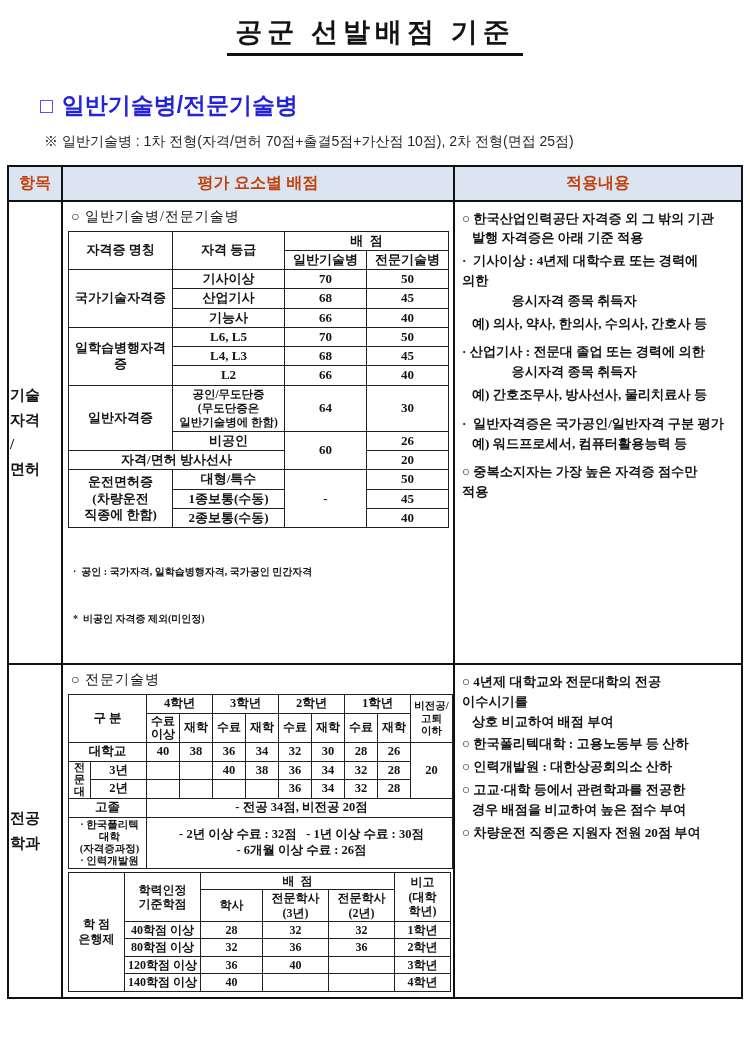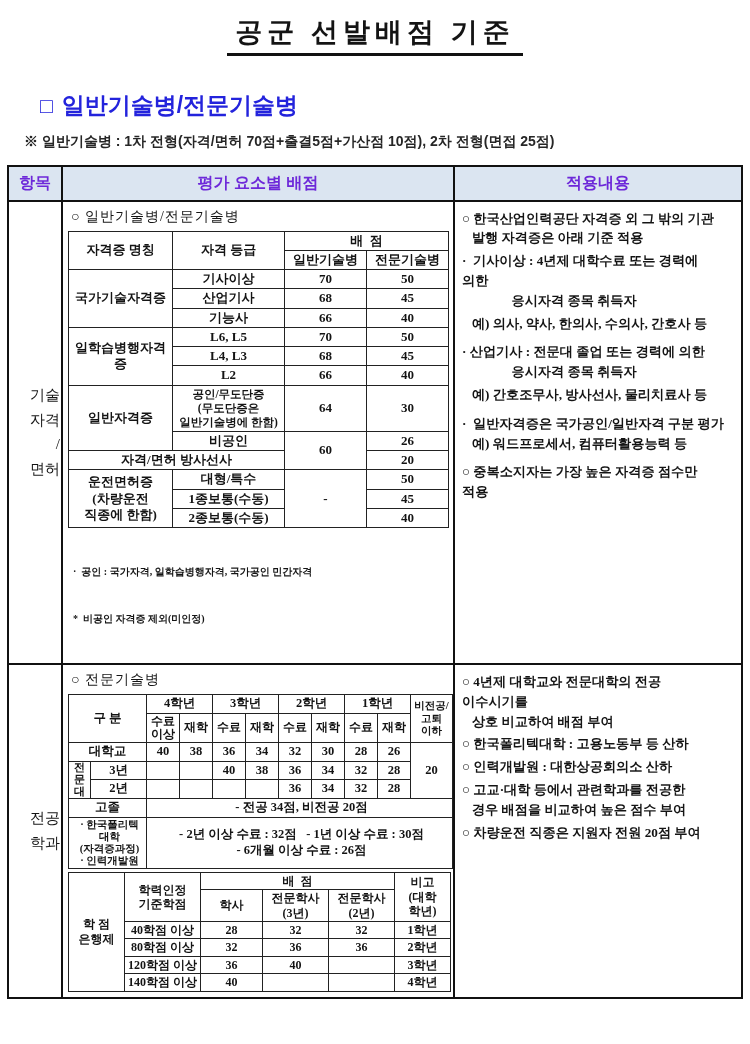--- a/index.html
+++ b/index.html
@@ -6,31 +6,31 @@
   .page{width:750px;min-height:1044px;background:#ffffff;box-sizing:border-box;
         font-family:"Liberation Serif",serif;color:#141414;padding-top:14px;}
 
   
   .title-wrap{text-align:center;margin-bottom:34px;}
   .title{display:inline-block;font-size:27px;font-weight:bold;letter-spacing:5px;
          border-bottom:3px solid #111;padding:0 8px 3px;}
   .section{margin:26px 0 10px 40px;font-family:"Liberation Sans",sans-serif;
            font-weight:bold;font-size:23px;color:#2323dc;display:flex;align-items:center;gap:9px;}
   .section .sq{font-size:21px;}
-  .stars{margin-left:24px;font-family:"Liberation Sans",sans-serif;font-size:14px;
-         font-weight:700;color:#262626;line-height:1.55;}
+  .stars{margin-left:44px;font-family:"Liberation Sans",sans-serif;font-size:14px;
+         font-weight:400;color:#262626;line-height:1.55;}
   .stars p{margin:0;}
 
   
   table{border-collapse:collapse;}
   .main{margin:12px auto 0;width:734px;table-layout:fixed;}
   .main > tbody > tr > td, .main > tbody > tr > th{border:2px solid #111;}
   .mh{background:#dbe5f1;font-family:"Liberation Sans",sans-serif;font-size:16px;
-      font-weight:bold;padding:6px 0;color:#6d28d9;text-align:center;}
-  .item{text-align:right;vertical-align:middle;font-weight:normal;font-size:15px;
+      font-weight:bold;padding:6px 0;color:#c2410c;text-align:center;}
+  .item{text-align:left;vertical-align:middle;font-weight:bold;font-size:15px;
         white-space:pre-line;line-height:1.65;}
   .mid{vertical-align:top;padding:5px 5px;}
   .apl{vertical-align:top;padding:7px 15px 4px 7px;margin-left:9px;}
   .h1{height:340px}.h2{height:296px}
 
   .sub{font-weight:normal;font-size:14px;margin:1px 0 5px 3px;letter-spacing:1px;}
 
   
   .t{margin:0 auto;font-weight:bold;table-layout:fixed;}
   .t td{border:1.3px solid #222;text-align:center;padding:1px 2px;line-height:1.25;

